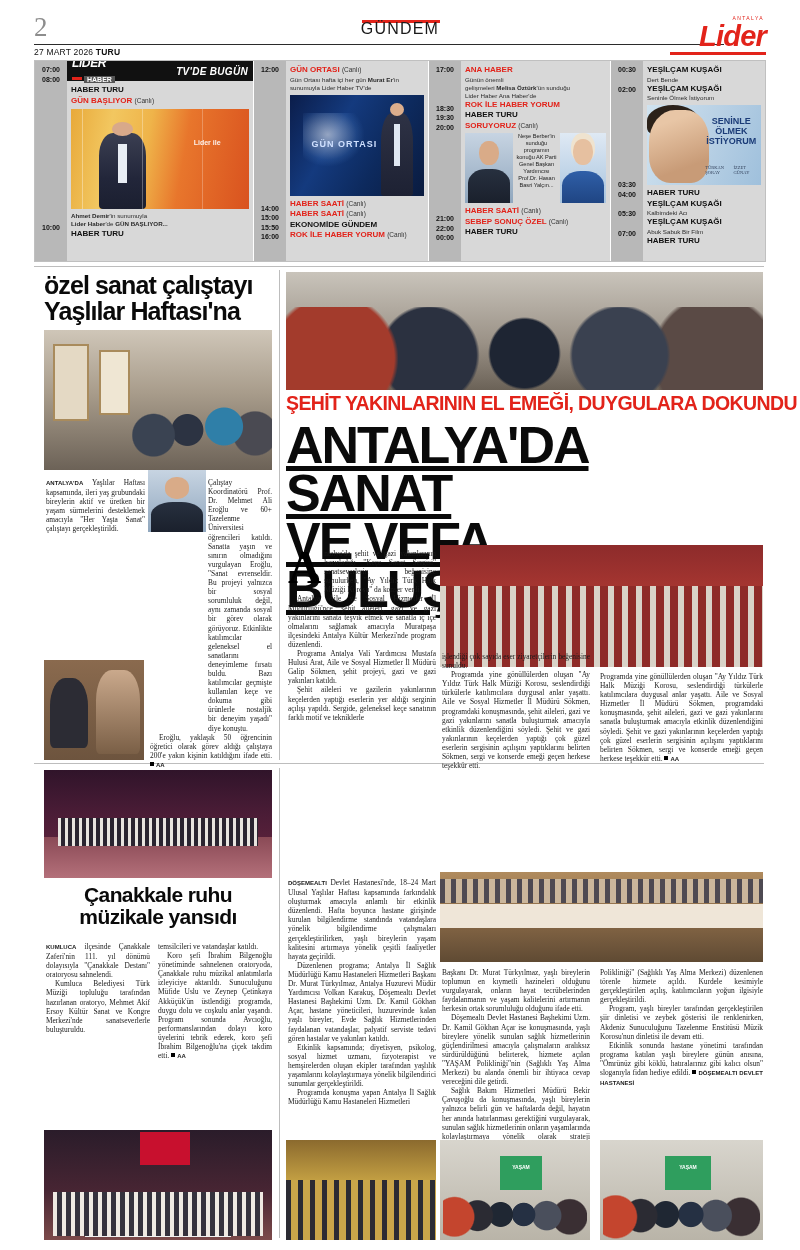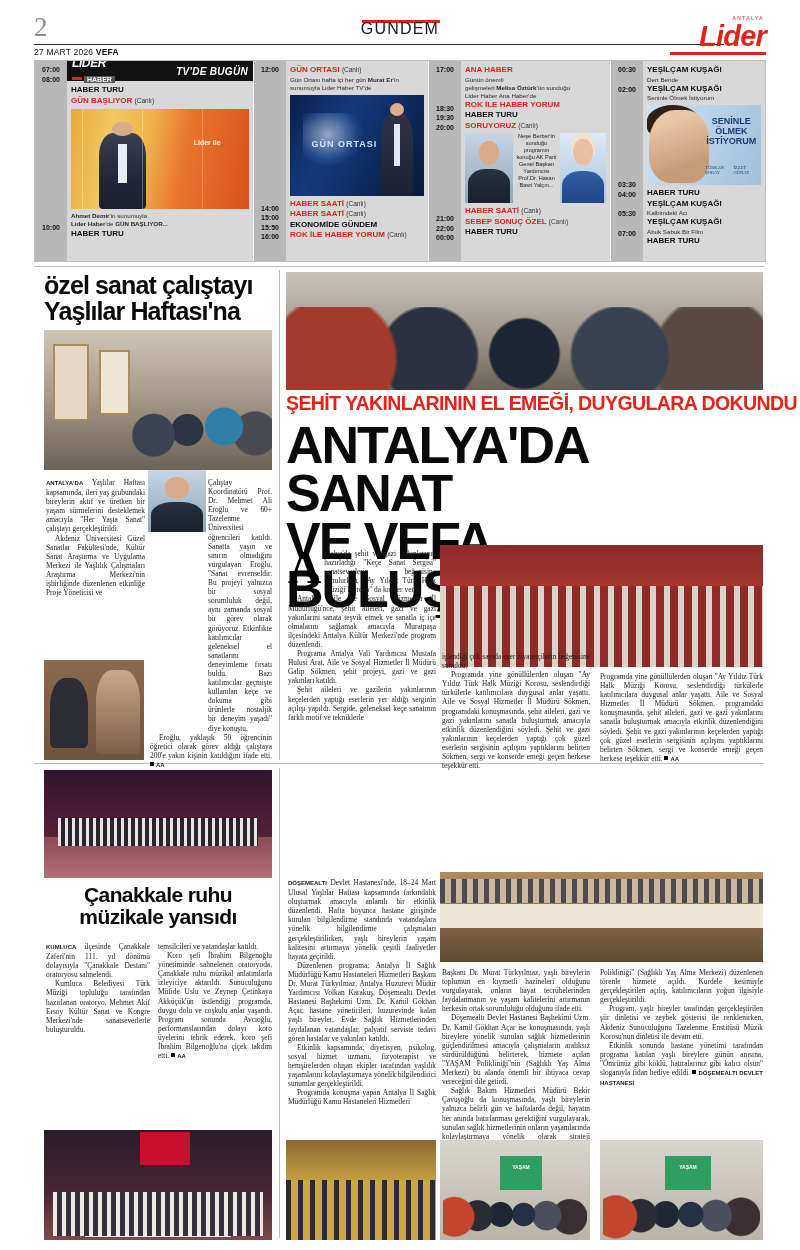--- a/index.html
+++ b/index.html
@@ -67,21 +67,21 @@
   .poster .hair{position:absolute;left:0;top:0;width:46%;height:40%;background:#2b2119;border-radius:50% 50% 20% 30%;}
   .poster .t1{position:absolute;right:3%;top:14%;font-family:"Liberation Sans",sans-serif;font-weight:bold;font-size:9px;color:#1b3c78;line-height:10px;text-align:center;width:46%;}
   .poster .t2{position:absolute;right:3%;bottom:12%;font-family:"Liberation Serif",serif;font-size:4.5px;color:#33425c;width:46%;display:flex;justify-content:space-around;}
 
   
   .hr{position:absolute;background:#bdbdbd;height:1px;}
   .vr{position:absolute;background:#bdbdbd;width:1px;}
 
   
   .kicker{font-family:"Liberation Sans",sans-serif;font-weight:bold;font-size:19.5px;color:#e2231a;letter-spacing:-0.6px;white-space:nowrap;}
-  .bighead{font-family:"Liberation Sans",sans-serif;font-weight:bold;font-size:52px;line-height:48px;letter-spacing:-2px;color:#0a0a0a;}
+  .bighead{font-family:"Liberation Sans",sans-serif;font-weight:bold;font-size:52px;line-height:48px;letter-spacing:-2px;color:#0a0a0a;text-decoration:underline;}
   .bighead2{font-family:"Liberation Sans",sans-serif;font-weight:bold;font-size:47px;line-height:45px;letter-spacing:-1.6px;color:#0a0a0a;}
   .lefthead{font-family:"Liberation Sans",sans-serif;font-weight:bold;font-size:25px;line-height:26px;letter-spacing:-0.9px;color:#0a0a0a;}
   .midhead{font-family:"Liberation Sans",sans-serif;font-weight:bold;font-size:21px;line-height:22px;letter-spacing:-0.6px;color:#0a0a0a;text-align:center;}
 
   
   .col{position:absolute;font-family:"Liberation Serif",serif;font-size:7.4px;line-height:9.1px;text-align:justify;color:#1a1a1a;hyphens:auto;}
   .col p{margin:0;text-indent:9px;}
   .col p.noind{text-indent:0;}
   .col b{font-weight:bold;}
   .dropcap{float:left;font-family:"Liberation Serif",serif;font-size:46px;line-height:36px;font-weight:bold;margin:1px 3px 0 0;color:#000;}
@@ -139,21 +139,21 @@
      background:repeating-linear-gradient(90deg,#2b2b33 0 5px,#caa64a 5px 12px);}
 </style>
 </head>
 <body>
 
 <div class="page">
 
   <div class="masthead">
     <div class="folio">2</div>
     <div class="folio-rule"></div>
-    <div class="folio-date"><span>27 MART 2026 </span><b>VEFA</b></div>
+    <div class="folio-date"><span>27 MART 2026 </span><b>TURU</b></div>
     <div class="section-rule"></div>
     <div class="section-name">GÜNDEM</div>
     <div class="logo">
       <span class="logo-sup">ANTALYA</span>
       <span class="logo-main">Lider</span>
       <div class="logo-bar"></div>
     </div>
   </div>
 
   <div class="tvstrip">
@@ -279,21 +279,20 @@
     <div class="lefthead">Yaşlılar Haftası'na</div>
   </div>
   <div class="ph gallery" style="position:absolute;left:44px;top:330px;width:228px;height:140px">
     <div class="figs"></div>
   </div>
   <div class="ph headshotM" style="position:absolute;left:148px;top:470px;width:58px;height:62px"></div>
   <div class="ph craft" style="position:absolute;left:44px;top:660px;width:100px;height:100px"></div>
 
   <div class="col" style="left:46px;top:478px;width:99px">
     <p class="noind"><b class="credit">ANTALYA'DA</b> <span>Yaşlılar Haftası kapsamında, ileri yaş grubundaki bireylerin aktif ve üretken bir yaşam sürmelerini desteklemek amacıyla "Her Yaşta Sanat" çalıştayı gerçekleştirildi.</span></p>
-    <p>Akdeniz Üniversitesi Güzel Sanatlar Fakültesi'nde, Kültür Sanat Araştırma ve Uygulama Merkezi ile Yaşlılık Çalışmaları Araştırma Merkezi'nin işbirliğinde düzenlenen etkinliğe Proje Yöneticisi ve</p>
   </div>
   <div class="col" style="left:150px;top:478px;width:122px">
     <p class="noind" style="padding-left:58px">Çalıştay Koordinatörü Prof. Dr. Mehmet Ali Eroğlu ve 60+ Tazelenme Üniversitesi öğrencileri katıldı. Sanatta yaşın ve sınırın olmadığını vurgulayan Eroğlu, "Sanat evrenseldir. Bu projeyi yalnızca bir sosyal sorumluluk değil, aynı zamanda sosyal bir görev olarak görüyoruz. Etkinlikte katılımcılar geleneksel el sanatlarını deneyimleme fırsatı buldu. Bazı katılımcılar geçmişte kullanılan keçe ve dokuma gibi ürünlerle nostaljik bir deneyim yaşadı" diye konuştu.</p>
     <p style="padding-left:0"><span>Eroğlu, yaklaşık 50 öğrencinin öğretici olarak görev aldığı çalıştaya 200'e yakın kişinin katıldığını ifade etti.</span> <span class="sq"></span><b class="credit">AA</b></p>
   </div>
 
   <div class="ph ceremony" style="position:absolute;left:286px;top:272px;width:477px;height:118px">
     <div class="people"></div>
   </div>
   <div style="position:absolute;left:286px;top:392px;width:477px">

